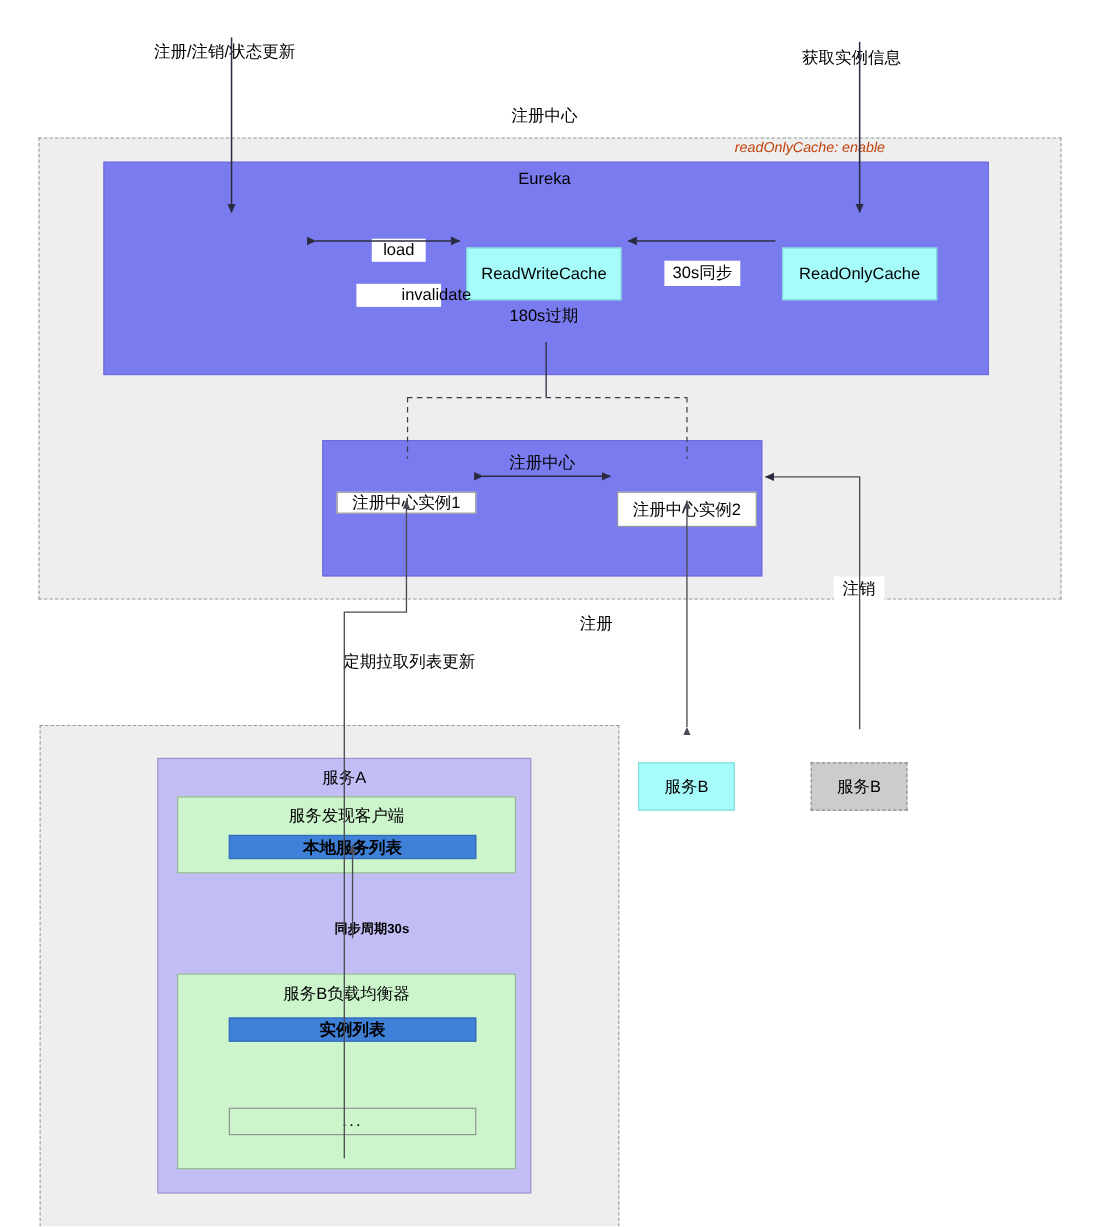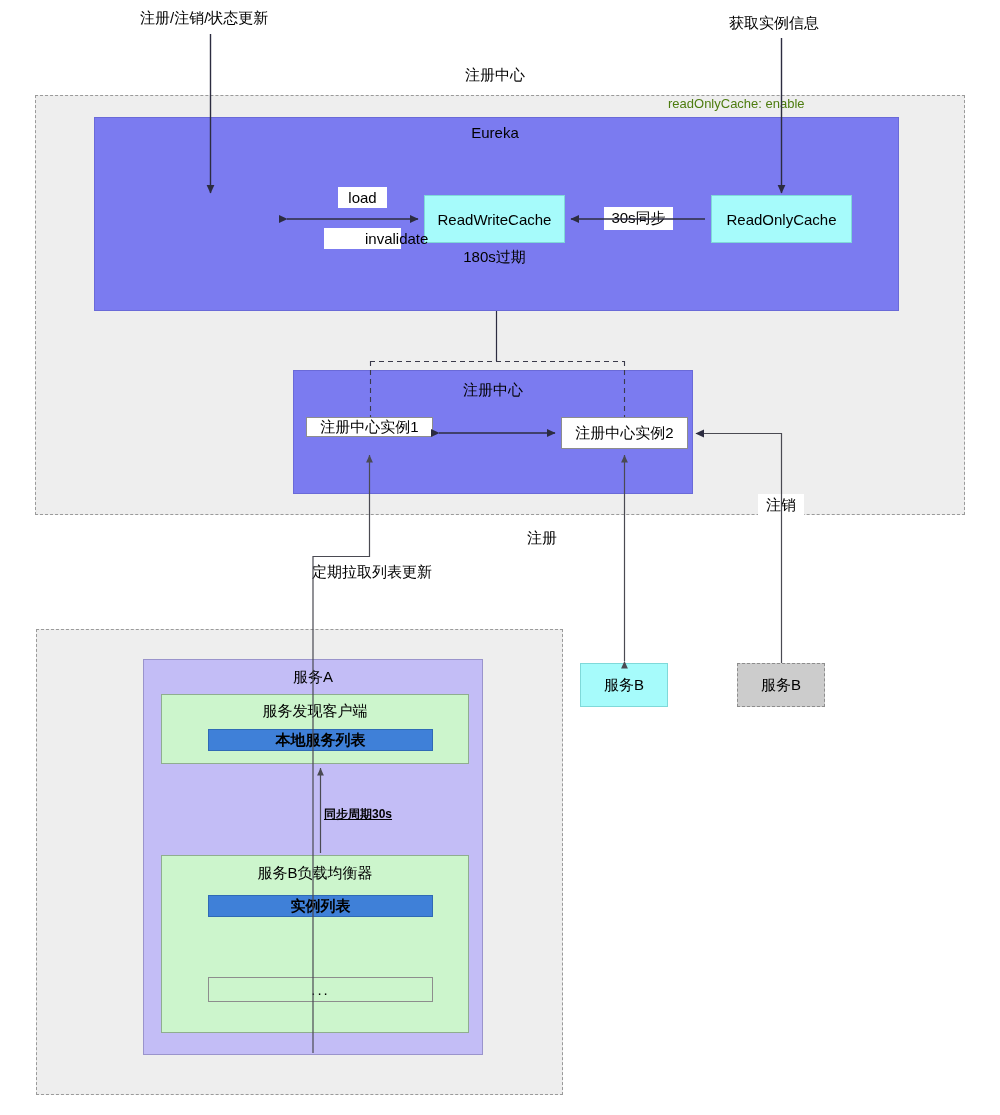--- a/index.html
+++ b/index.html
@@ -8,21 +8,21 @@
     color:#000;
     -webkit-font-smoothing:antialiased;
   }
   #stage{
     position:relative;
     width:1000px;
     height:1115px;
     overflow:hidden;
     background:#ffffff;
   }
-  .abs{position:absolute;box-sizing:border-box;}
+  .abs{position:absolute;box-sizing:border-box;margin-top:30px;}
 
   
   .dashed-zone{
     background:#eeeeee;
     border:1px dashed #9a9a9a;
   }
   .panel-purple{
     background:#7b7bf0;
     border:1px solid #6a6ad8;
   }
@@ -84,23 +84,24 @@
     font-size:15px;
   }
   .lbl-chip{
     background:#ffffff;
     padding:2px 5px;
     white-space:nowrap;
     font-size:15px;
     text-align:center;
   }
   .lbl-gray{
-    color:#4d7c0f;
+    color:#c2410c;
     font-size:13px;
     white-space:nowrap;
+    font-style:italic;
   }
   .lbl-small-bold{
     font-size:12px;
     font-weight:bold;
     white-space:nowrap;
   }
   .title-on-panel{
     font-size:15px;
     text-align:center;
     white-space:nowrap;
@@ -160,21 +161,21 @@
   <div class="abs dashed-zone" style="left:36px;top:629px;width:527px;height:466px;"></div>
 
   <div class="abs panel-lav" style="left:143px;top:659px;width:340px;height:396px;"></div>
 
   <div class="abs title-on-panel" style="left:223px;top:668px;width:180px;">服务A</div>
 
   <div class="abs panel-green" style="left:161px;top:694px;width:308px;height:70px;"></div>
   <div class="abs title-on-panel" style="left:225px;top:702px;width:180px;">服务发现客户端</div>
   <div class="abs box box-blue" style="left:208px;top:729px;width:225px;height:22px;">本地服务列表</div>
 
-  <div class="abs lbl-small-bold" style="left:324px;top:806px;text-decoration:underline;">同步周期30s</div>
+  <div class="abs lbl-small-bold" style="left:304px;top:806px;">同步周期30s</div>
 
   <div class="abs panel-green" style="left:161px;top:855px;width:308px;height:178px;"></div>
   <div class="abs title-on-panel" style="left:225px;top:864px;width:180px;">服务B负载均衡器</div>
   <div class="abs box box-blue" style="left:208px;top:895px;width:225px;height:22px;">实例列表</div>
   <div class="abs box box-thin" style="left:208px;top:977px;width:225px;height:25px;">...</div>
 
   <svg class="ov" viewBox="0 0 1000 1115">
     <defs>
       <marker id="ah" markerWidth="9" markerHeight="9" refX="8" refY="4.5" orient="auto" markerUnits="userSpaceOnUse">
         <path d="M0,0.6 L8.6,4.5 L0,8.4 z" fill="#2c2c40"></path>

